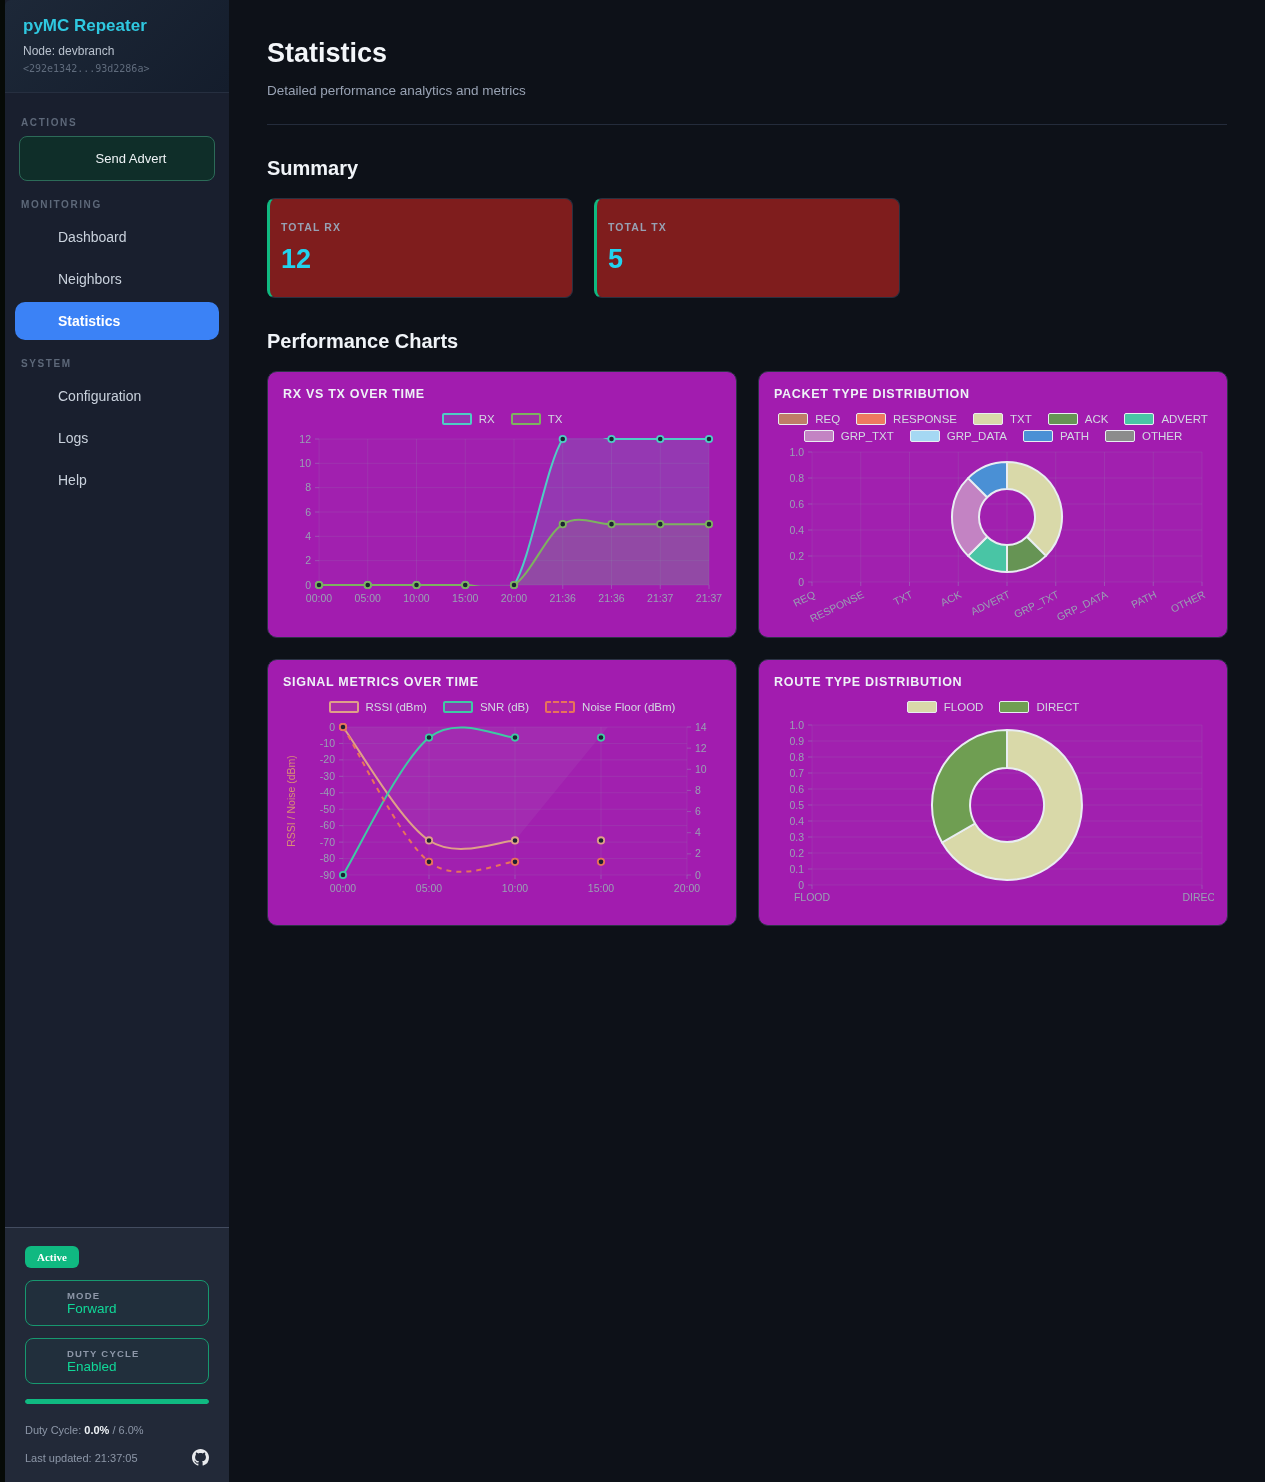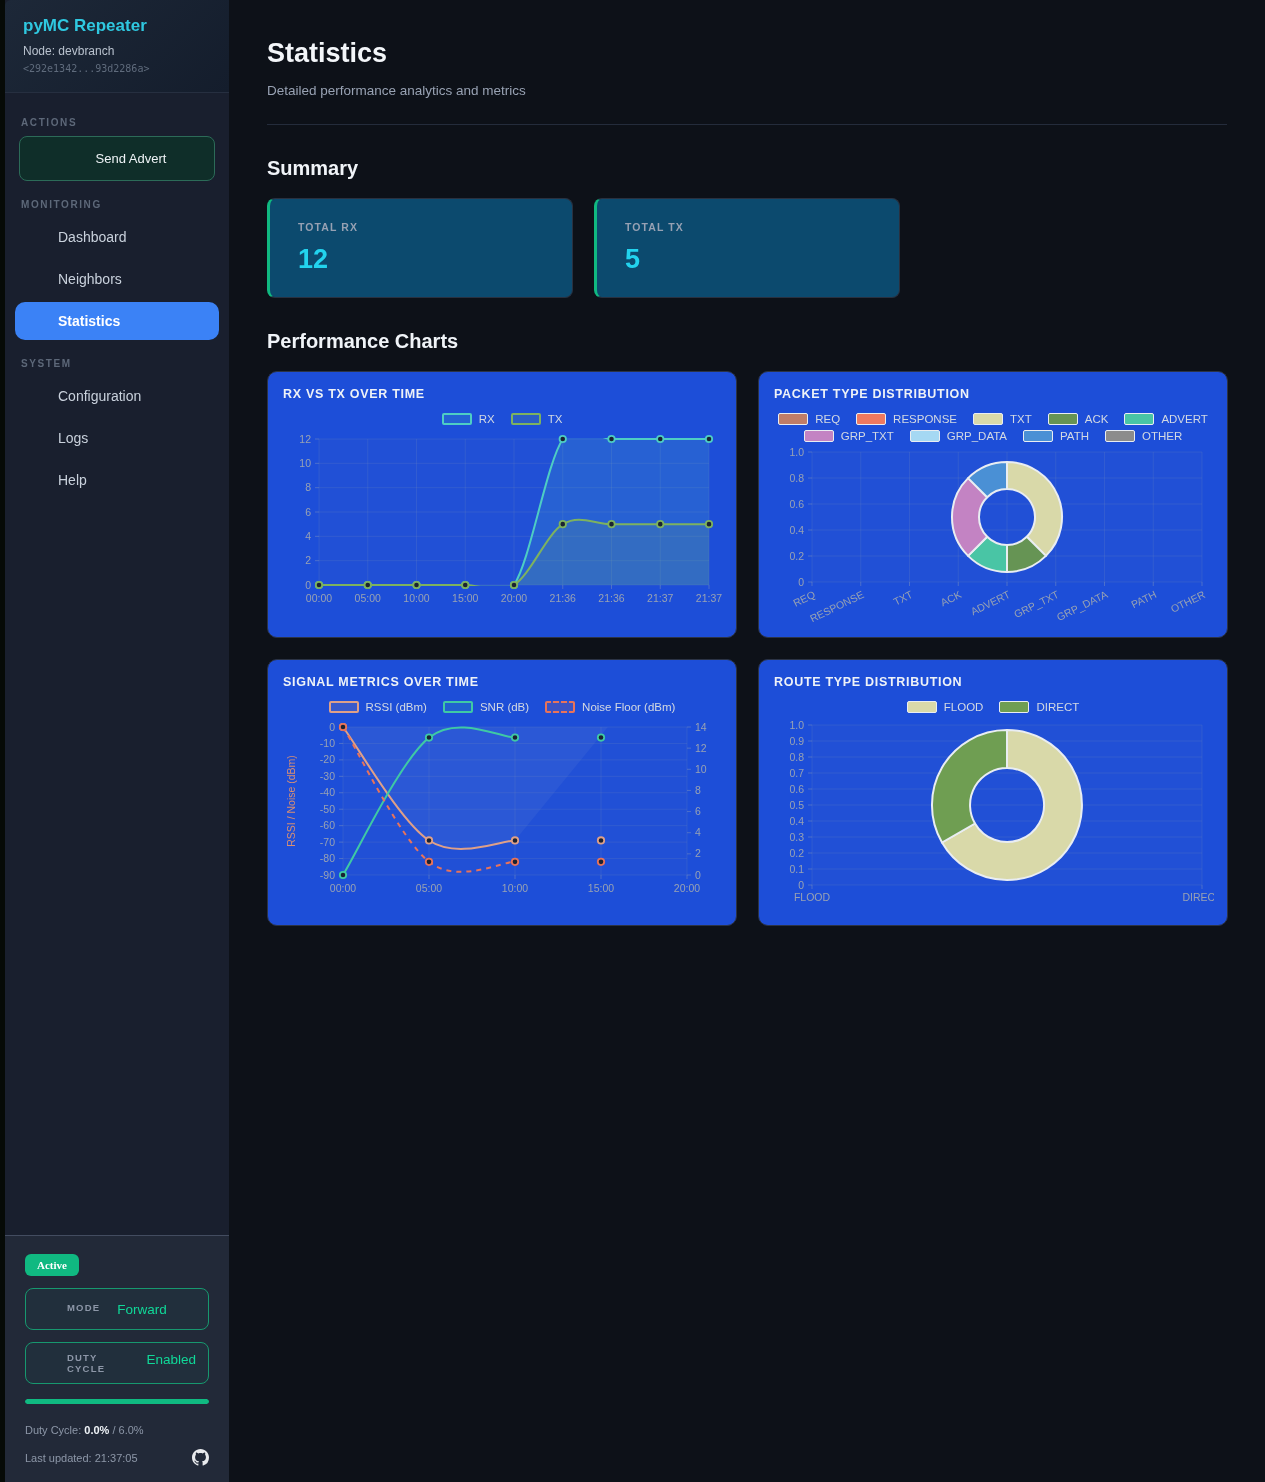--- a/index.html
+++ b/index.html
@@ -28,43 +28,43 @@
     border-radius:10px; color:#c9d1dc; font-size:14px; cursor:pointer; }
   .nav-item svg{ stroke:#a7b1c1; }
   .nav-item.active{ background:#3b82f6; color:#ffffff; font-weight:bold; }
   .nav-item.active svg{ stroke:#ffffff; }
   .sb-footer{ background:#222938; border-top:1px solid #434c60; padding:18px 20px 16px; }
   .badge{ display:inline-block; background:#10b981; color:#ffffff; font-size:11px; font-weight:bold;
     padding:5px 12px; border-radius:6px;font-family:Liberation Serif, serif; }
   .stat-card{ margin-top:12px; border:1px solid #17986f; background:rgba(16,185,129,0.05);
     border-radius:8px; padding:9px 12px; display:flex; align-items:center; gap:11px; }
   .stat-card svg{ stroke:#10cf96; flex:none; }
-  .stat-lines{ display:flex; flex-direction:row; gap:17px; }
+  .stat-lines{ display:flex; flex-direction:column; gap:0; }
   .stat-label{ font-size:9.5px; font-weight:bold; letter-spacing:1.2px; color:#8d97a8; }
   .stat-value{ font-size:13.5px; font-weight:normal; color:#10d898; }
   .progress{ margin-top:15px; height:5px; border-radius:3px; background:#223044; overflow:hidden; }
   .progress-fill{ height:100%; width:100%; background:#10b981; border-radius:3px; }
   .duty-text{ margin-top:20px; font-size:11px; color:#8d97a8; }
   .duty-text b{ color:#f0f4f8; }
   .updated-row{ margin-top:13px; display:flex; align-items:center; justify-content:space-between;
     font-size:11px; color:#8d97a8; }
   .gh-icon svg{ fill:#e8eaed; display:block; }
   
   .main{ flex:1; padding:38px 38px 0; background:#0d1118; overflow:hidden; }
   .page-title{ font-size:27px; font-weight:bold; color:#f3f6f9; }
   .page-sub{ margin-top:14px; font-size:13.5px; color:#98a2b3; }
   .divider{ margin-top:26px; border-bottom:1px solid #242c3b; }
   .section-title{ margin-top:32px; font-size:20px; font-weight:bold; color:#f0f4f8; }
   .summary-row{ margin-top:18px; display:grid; grid-template-columns:repeat(3,1fr); gap:21px; }
-  .sum-card{ height:100px; background:#0c4a6e; border:1px solid #293140; border-left-width:3px;
-    border-radius:8px; padding:22px 28px; }
+  .sum-card{ height:100px; background:#7f1d1d; border:1px solid #293140; border-left-width:3px;
+    border-radius:8px; padding:22px 11px; }
   .sum-label{ font-size:10.5px; font-weight:bold; letter-spacing:1.1px; color:#97a1b3; }
   .sum-value{ margin-top:11px; font-size:27px; font-weight:bold; }
   .charts-grid{ margin-top:18px; display:grid; grid-template-columns:470px 470px; gap:21px; }
-  .chart-card{ width:470px; height:267px; background:#1d4ed8; border:1px solid #2b3345;
+  .chart-card{ width:470px; height:267px; background:#a21caf; border:1px solid #2b3345;
     border-radius:10px; padding:15px 15px 10px; display:flex; flex-direction:column; }
   .chart-title{ font-size:12.5px; font-weight:bold; letter-spacing:.7px; color:#eef2f7; }
   .legend{ margin:12px auto 2px; display:flex; flex-wrap:wrap; justify-content:center;
     column-gap:16px; row-gap:5px; max-width:434px; }
   .lg-item{ display:flex; align-items:center; gap:7px; font-size:11.5px; color:#d3d9e2; cursor:pointer; }
   .lg-sw{ width:30px; height:12px; border-radius:2px; }
   .chart-svg{ display:block; margin-top:4px; }
   svg text{ font-family:"Liberation Sans","DejaVu Sans",sans-serif; }
 </style>
 </head>

